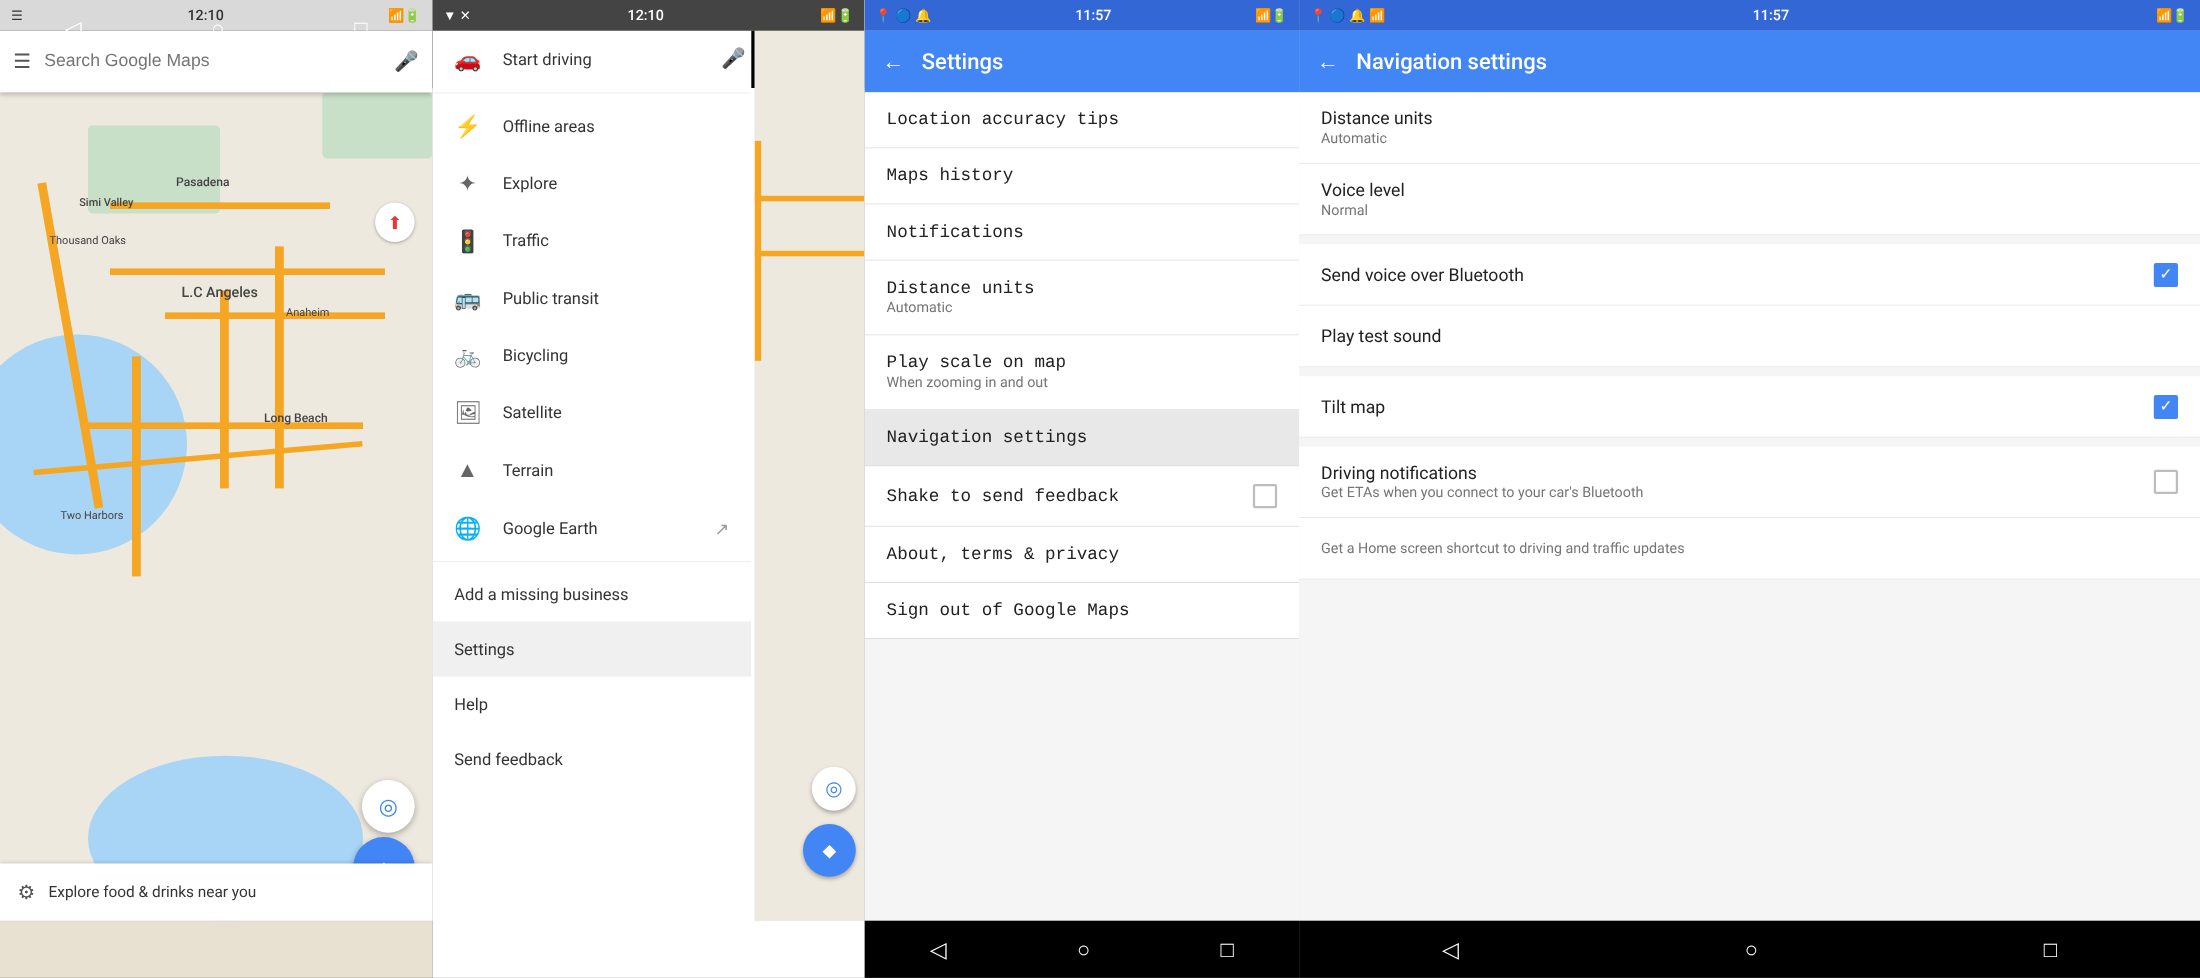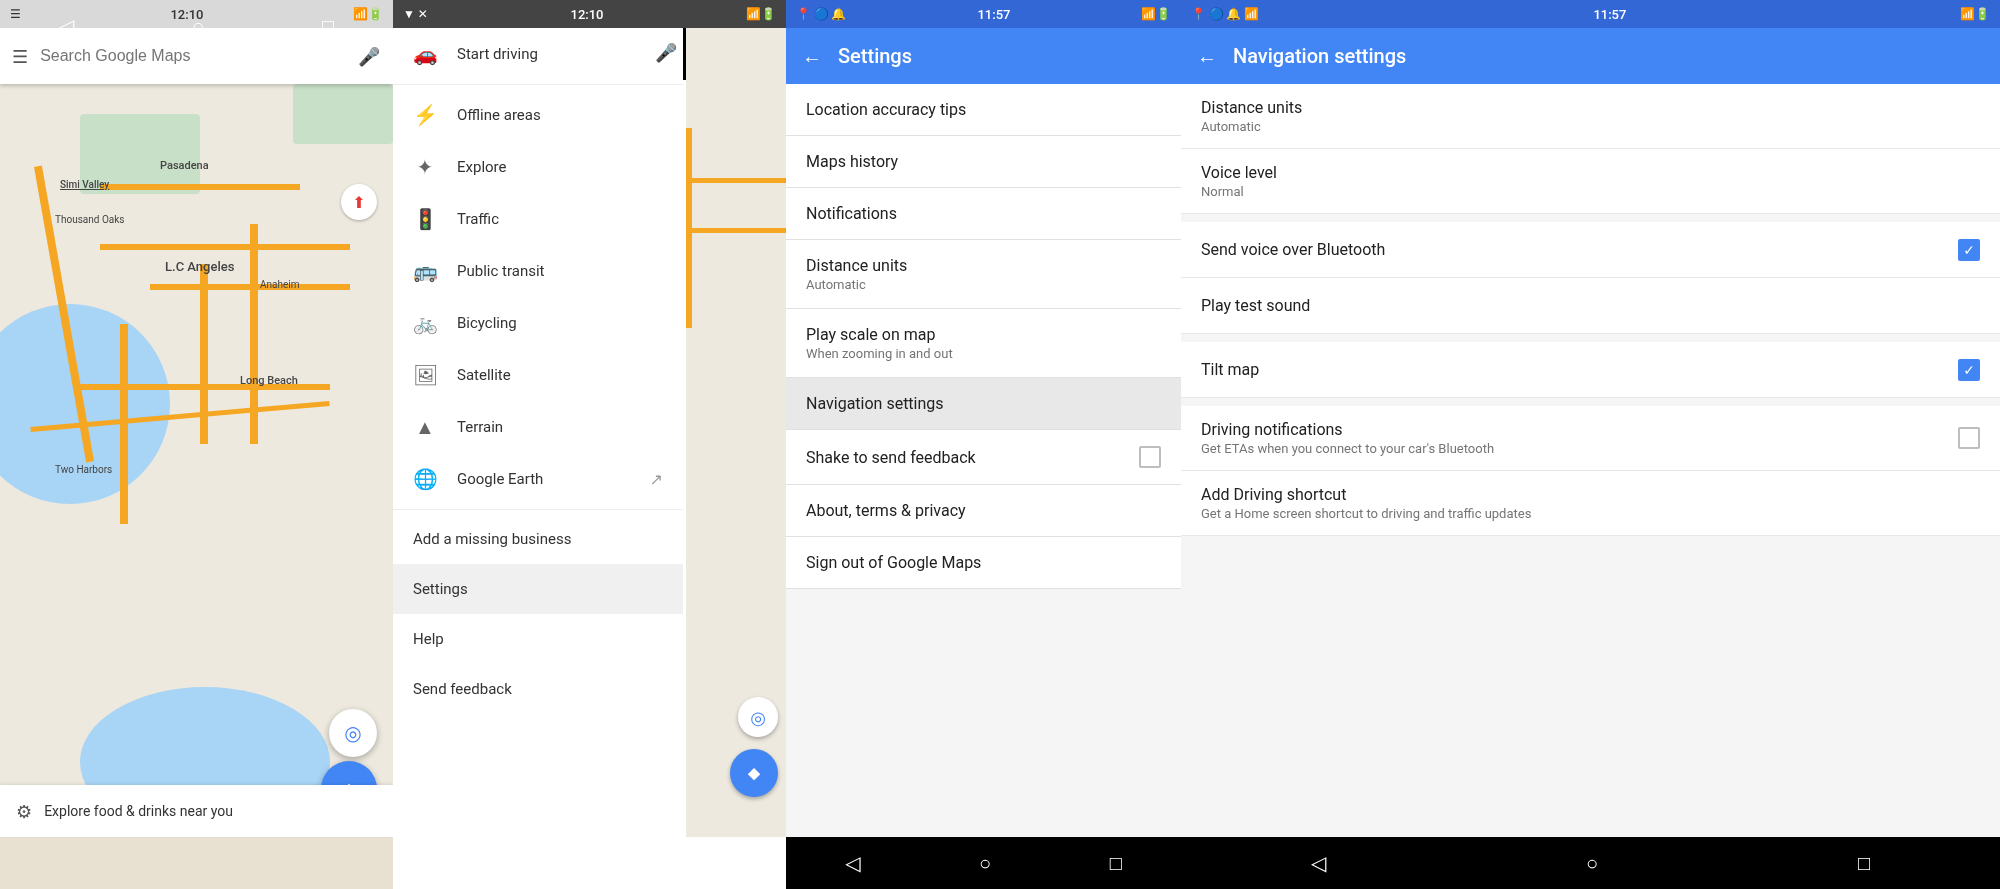--- a/index.html
+++ b/index.html
@@ -307,20 +307,21 @@
     }
     .settings-item.active {
       background: #e8e8e8;
     }
     .settings-item-content {
       flex: 1;
     }
     .settings-item-title {
       font-size: 16px;
       color: #212121;
+      font-family: Liberation Mono, monospace;
     }
     .settings-item-subtitle {
       font-size: 13px;
       color: #757575;
       margin-top: 2px;
     }
     .settings-checkbox {
       width: 22px;
       height: 22px;
       border: 2px solid #bdbdbd;
@@ -449,22 +450,22 @@
       <div class="road" style="left:60px;top:80px;width:8px;height:300px;transform:rotate(-10deg);"></div>
       <div class="road" style="left:100px;top:100px;width:200px;height:6px;"></div>
       <div class="road" style="left:100px;top:160px;width:250px;height:6px;"></div>
       <div class="road" style="left:150px;top:200px;width:200px;height:6px;"></div>
       <div class="road" style="left:120px;top:240px;width:8px;height:200px;"></div>
       <div class="road" style="left:200px;top:180px;width:8px;height:180px;"></div>
       <div class="road" style="left:250px;top:140px;width:8px;height:220px;"></div>
       <div class="road" style="left:80px;top:300px;width:250px;height:6px;"></div>
       <div class="road" style="left:30px;top:330px;width:300px;height:5px;transform:rotate(-5deg);"></div>
 
-      <span style="position:absolute;left:60px;top:95px;font-size:10px;color:#444;font-weight:500;text-decoration:underline;">Simi Valley</span>
-      <span style="position:absolute;left:55px;top:130px;font-size:10px;color:#444;">Thousand Oaks</span>
+      <span style="position:absolute;left:72px;top:95px;font-size:10px;color:#444;font-weight:500;">Simi Valley</span>
+      <span style="position:absolute;left:45px;top:130px;font-size:10px;color:#444;">Thousand Oaks</span>
       <span style="position:absolute;left:160px;top:75px;font-size:11px;color:#444;font-weight:500;">Pasadena</span>
       <span style="position:absolute;left:165px;top:175px;font-size:13px;color:#444;font-weight:500;">L.C Angeles</span>
       <span style="position:absolute;left:260px;top:195px;font-size:10px;color:#444;">Anaheim</span>
       <span style="position:absolute;left:240px;top:290px;font-size:11px;color:#444;font-weight:500;">Long Beach</span>
       <span style="position:absolute;left:55px;top:380px;font-size:10px;color:#444;text-align:center;">Two Harbors</span>
 
       <div class="compass">
         <span style="color:#E53935;font-size:16px;">⬆</span>
       </div>
 
@@ -719,21 +720,20 @@
     <div class="nav-item">
       <div class="nav-item-content">
         <div class="nav-item-title">Driving notifications</div>
         <div class="nav-item-subtitle">Get ETAs when you connect to your car's Bluetooth</div>
       </div>
       <div class="checkbox-unchecked"></div>
     </div>
 
     <div class="nav-item">
       <div class="nav-item-content">
-        <div class="nav-item-title">Add Driving shortcut</div>
         <div class="nav-item-subtitle">Get a Home screen shortcut to driving and traffic updates</div>
       </div>
     </div>
   </div>
 
   <div class="bottom-nav">
     <span class="bottom-nav-btn">◁</span>
     <span class="bottom-nav-btn">○</span>
     <span class="bottom-nav-btn">□</span>
   </div>

